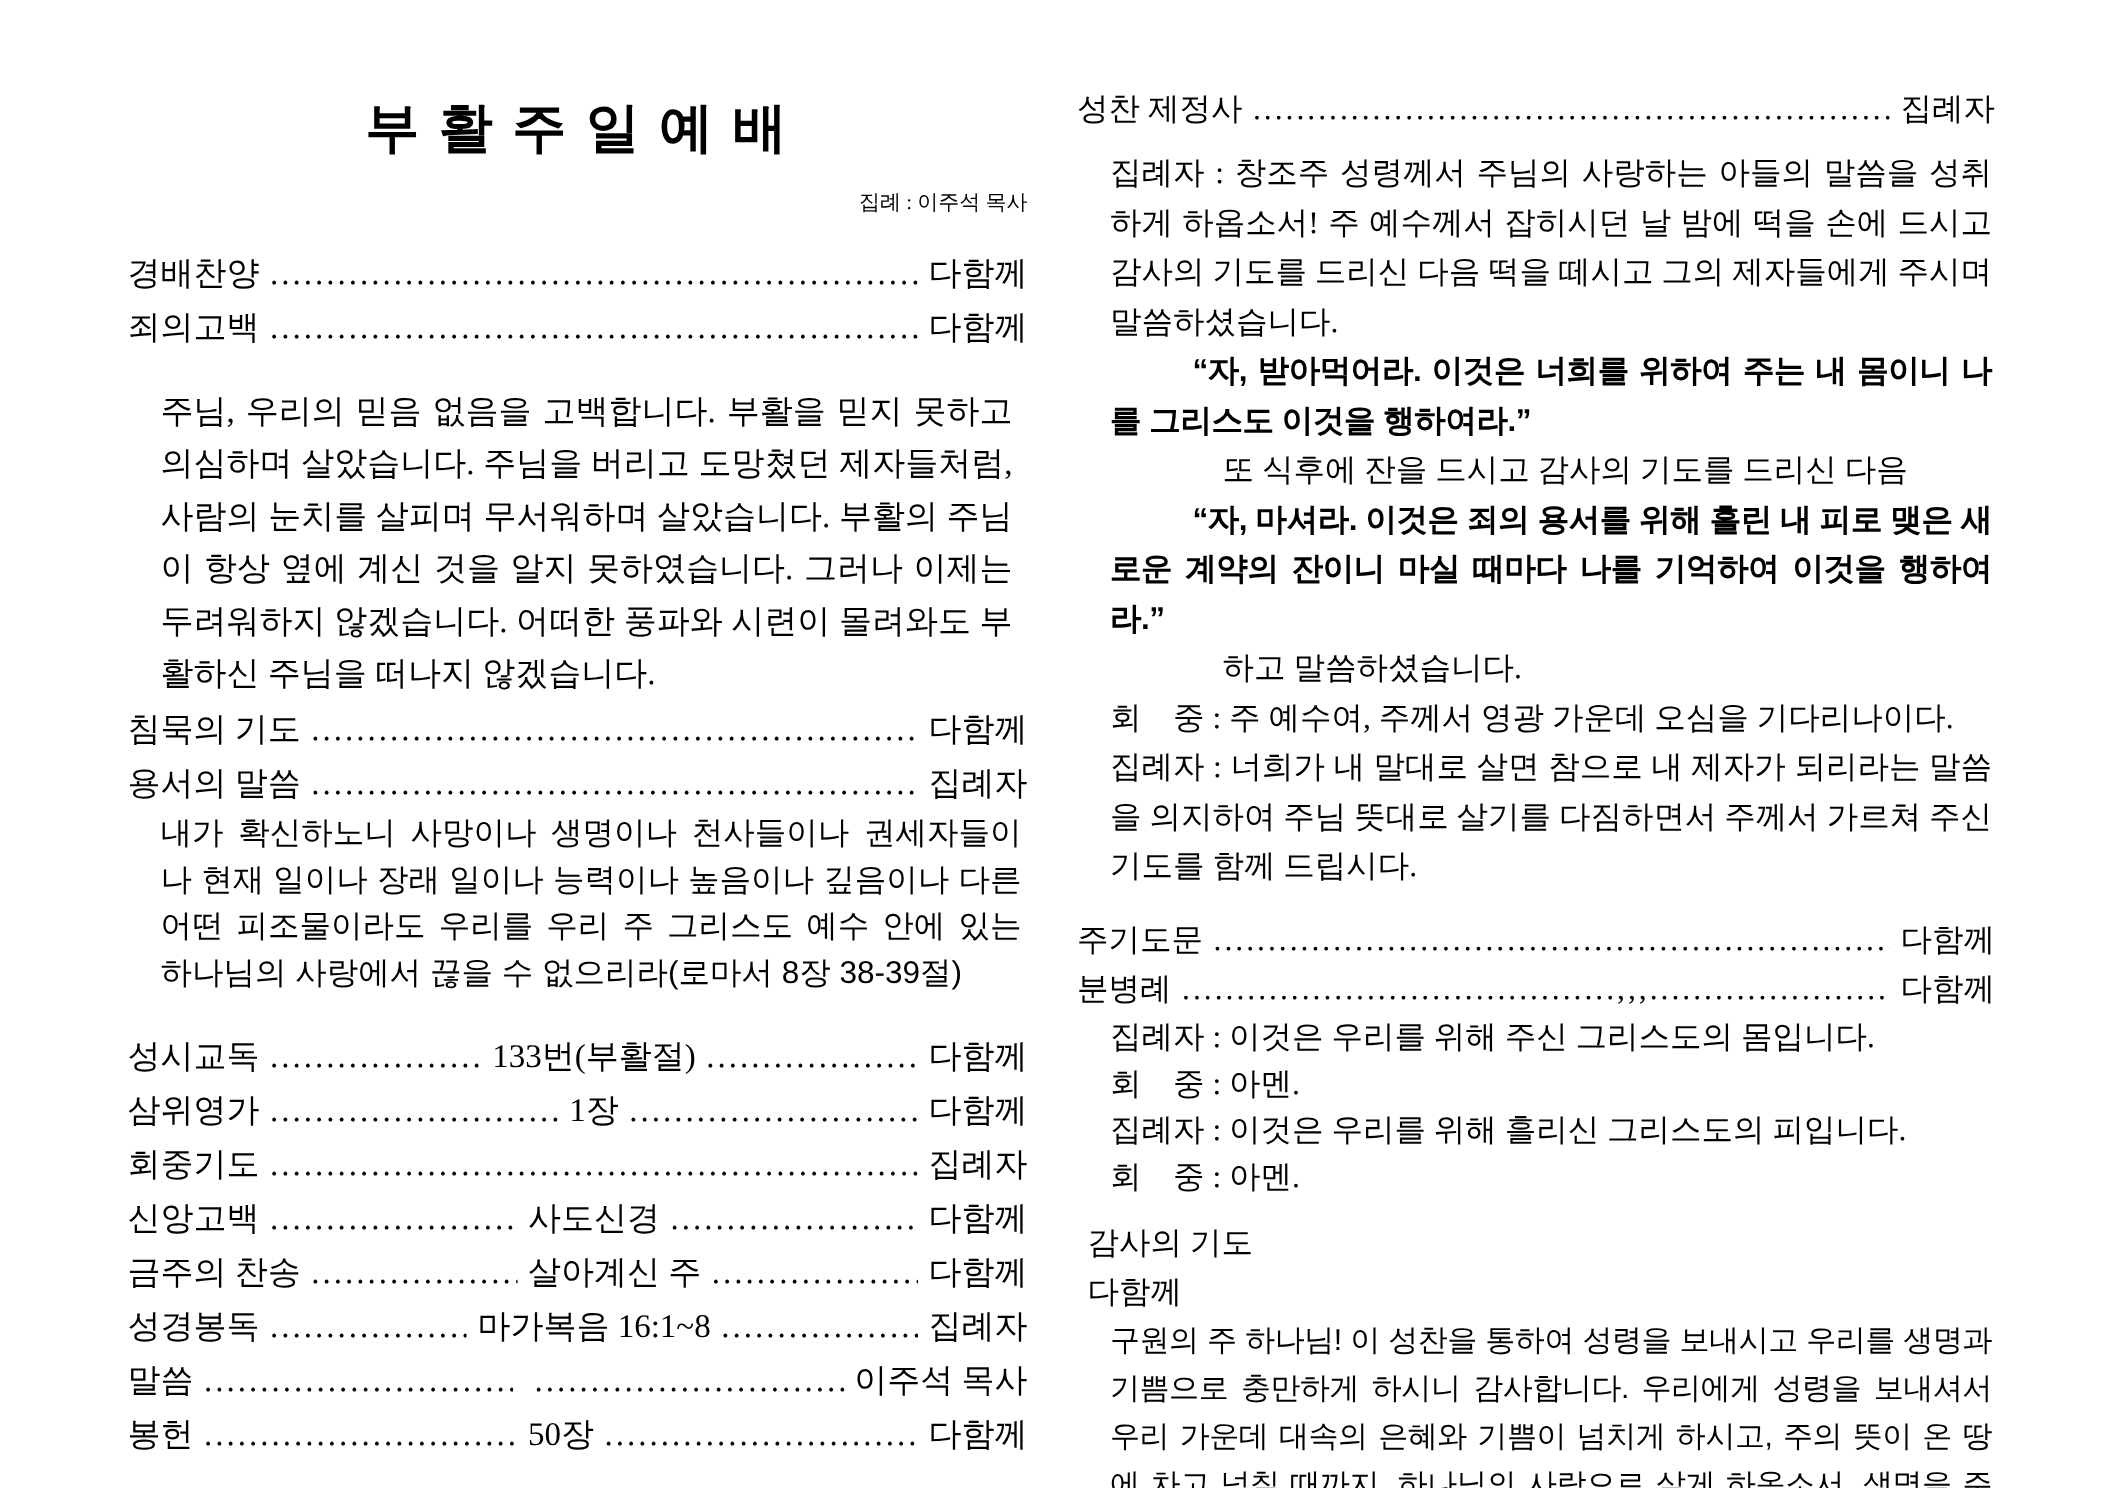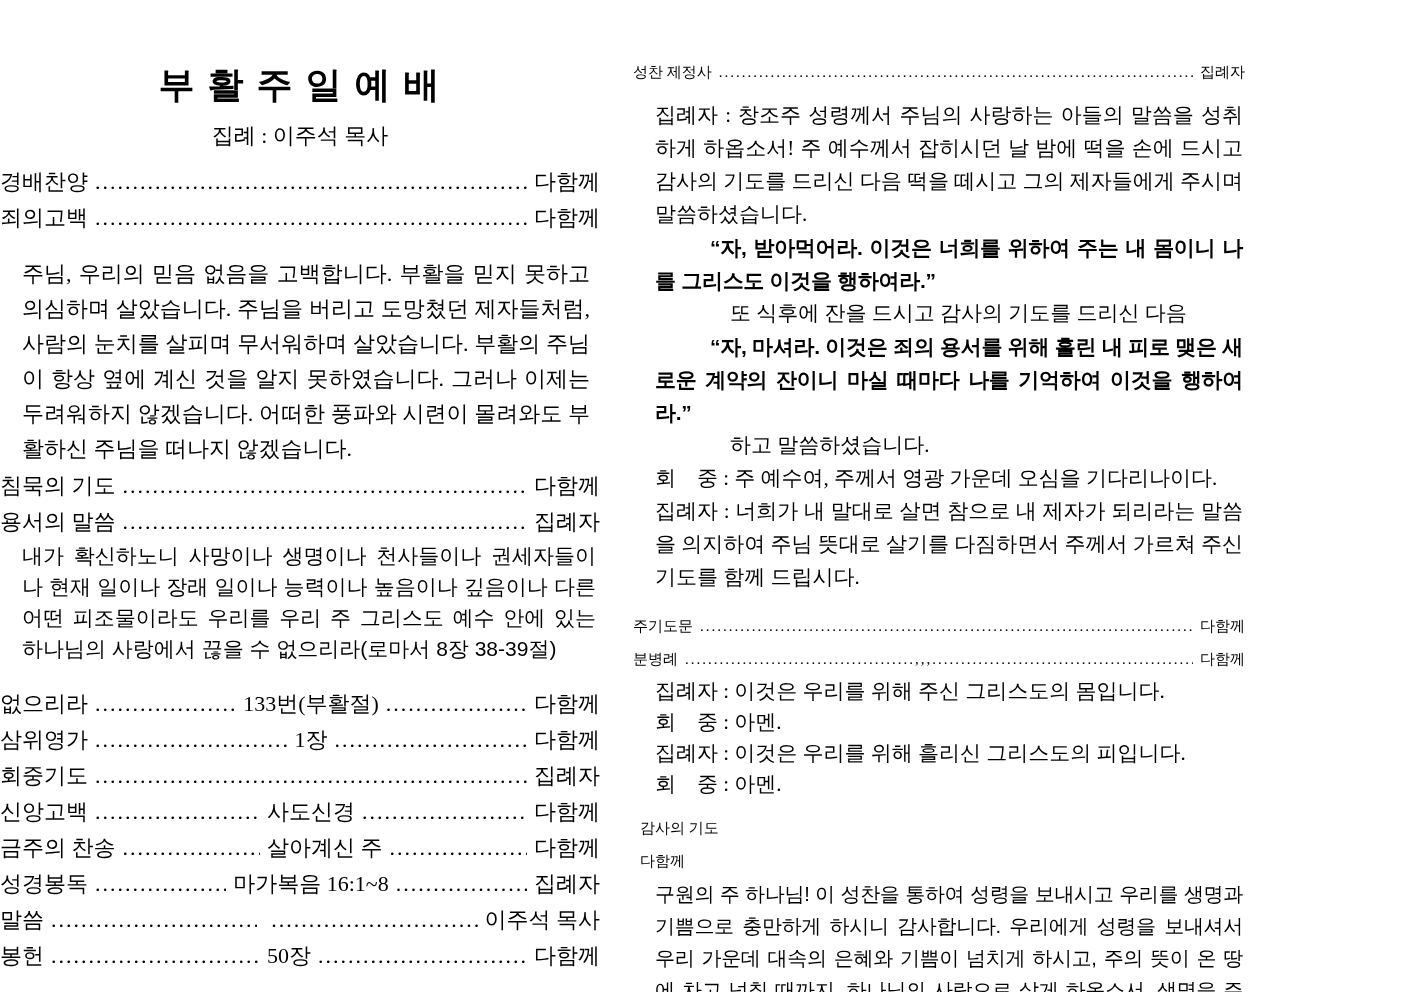--- a/index.html
+++ b/index.html
@@ -8,52 +8,53 @@
     background: #ffffff;
     color: #000000;
     width: 1403px;
     height: 992px;
     overflow: hidden;
     font-family: "Liberation Serif", "DejaVu Serif", serif;
   }
   .page {
     display: flex;
     box-sizing: border-box;
+    padding-left: 85px;
     width: 1403px;
     height: 992px;
   }
   .col { box-sizing: border-box; }
   .col-left  { width: 600px; padding-top: 62px; }
   .col-right { width: 612px; margin-left: 33px; padding-top: 56px; }
 
   .title {
     font-size: 36px;
     font-weight: bold;
     text-align: center;
     letter-spacing: 2px;
     line-height: 46px;
     white-space: pre;
   }
   .officiant {
-    text-align: center;
-    font-size: 22px;
+    text-align: right;
+    font-size: 14px;
     line-height: 28px;
     margin-top: 14px;
     white-space: pre;
   }
 
   
   .row {
     display: flex;
     align-items: baseline;
     font-size: 22px;
     line-height: 36px;
     white-space: pre;
   }
-  .col-right .row { font-size: 15px; line-height: 33px; }
+  .col-right .row { font-size: 21px; line-height: 33px; }
   .row .lbl { flex: 0 0 auto; }
   .row .mid { flex: 0 0 auto; }
   .row .who { flex: 0 0 auto; font-family: Liberation Serif, serif; }
   .leader {
     flex: 1 1 0;
     min-width: 0;
     overflow: hidden;
     white-space: nowrap;
     letter-spacing: 2px;
     margin: 0 7px;
@@ -162,21 +163,21 @@
         <span class="lbl">용서의 말씀</span>
         <span class="leader">..............................................................................................................</span>
         <span class="who">집례자</span>
       </div>
     </div>
 
     <div class="para forgiveness">내가 확신하노니 사망이나 생명이나 천사들이나 권세자들이나 현재 일이나 장래 일이나 능력이나 높음이나 깊음이나 다른 어떤 피조물이라도 우리를 우리 주 그리스도 예수 안에 있는 하나님의 사랑에서 끊을 수 없으리라(로마서 8장 38-39절)</div>
 
     <div class="rows-block-3">
       <div class="row">
-        <span class="lbl">없으리라</span>
+        <span class="lbl">성시교독</span>
         <span class="leader">..............................................................................................................</span>
         <span class="mid">133번(부활절)</span>
         <span class="leader">..............................................................................................................</span>
         <span class="who">다함께</span>
       </div>
       <div class="row">
         <span class="lbl">삼위영가</span>
         <span class="leader">..............................................................................................................</span>
         <span class="mid">1장</span>
         <span class="leader">..............................................................................................................</span>

